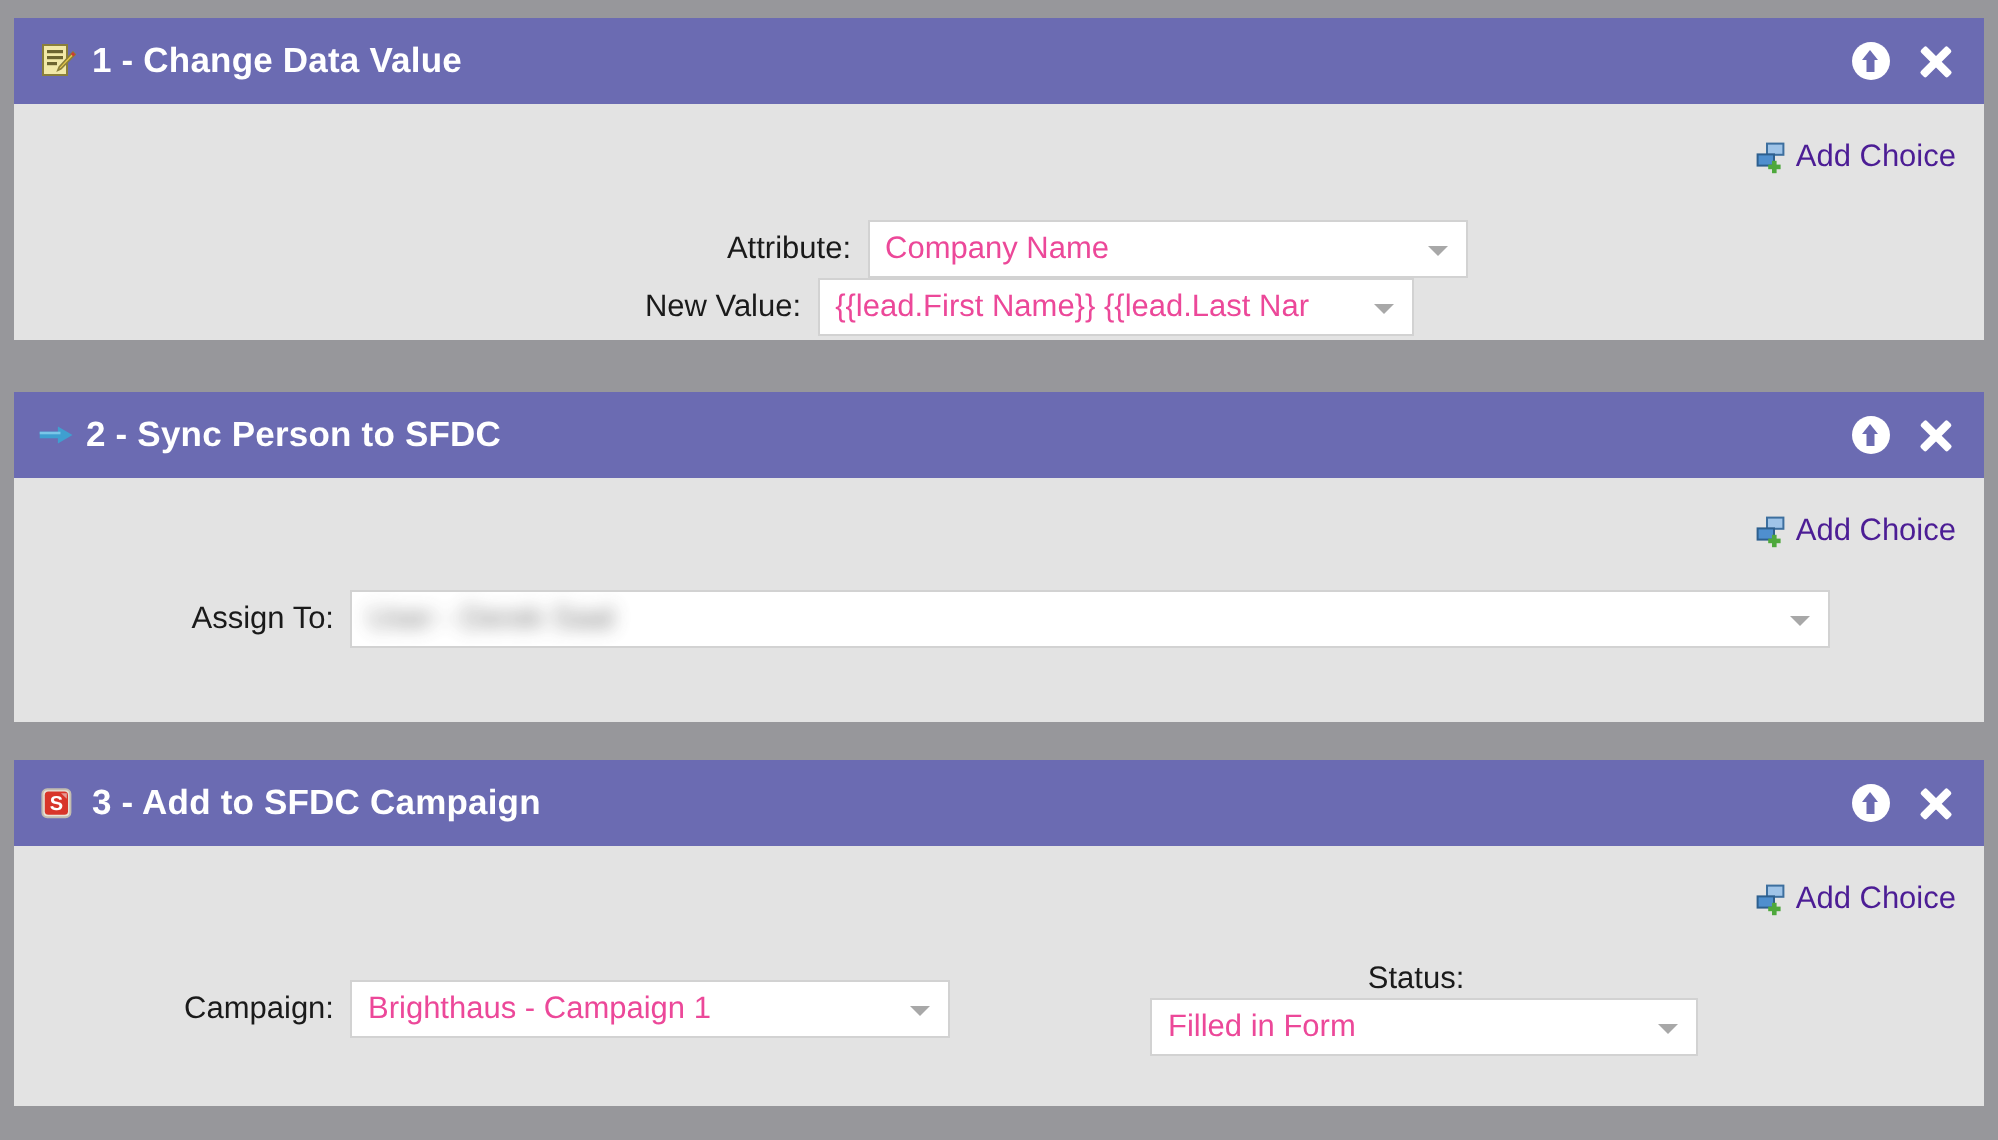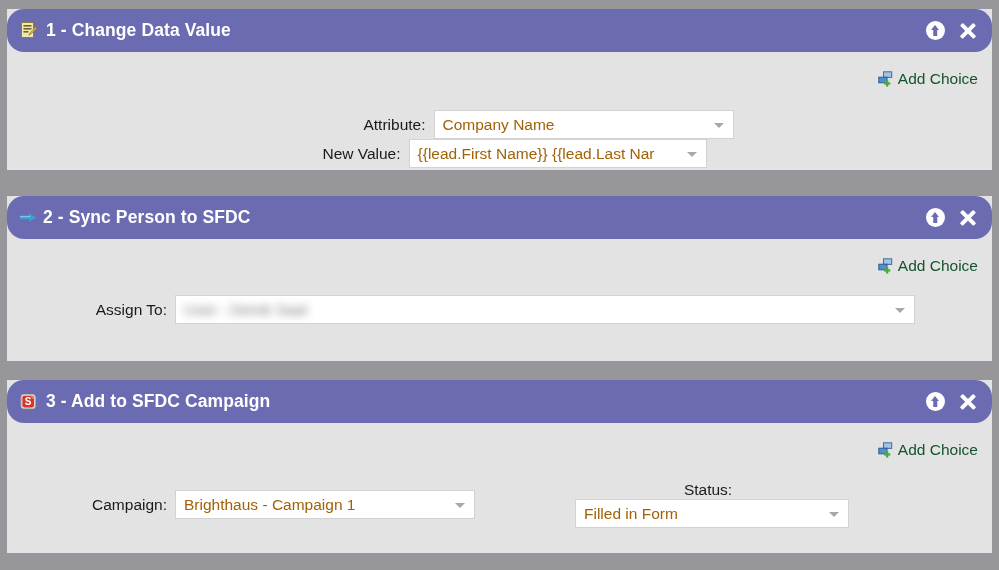--- a/index.html
+++ b/index.html
@@ -33,21 +33,20 @@
   }
 
   .panel-header {
     position: relative;
     height: 43px;
     background: #6b6bb2;
     display: flex;
     align-items: center;
     padding-left: 12px;
     box-sizing: border-box;
-    border-radius: 17px;
   }
 
   .panel-title {
     color: #ffffff;
     font-size: 17.5px;
     font-weight: 600;
     letter-spacing: 0.1px;
     white-space: nowrap;
     margin-left: 8px;
   }
@@ -130,21 +129,21 @@
   .add-choice {
     position: absolute;
     right: 14px;
     display: flex;
     align-items: center;
     gap: 3px;
     cursor: pointer;
   }
   .add-choice-label {
     font-size: 15.5px;
-    color: #14532d;
+    color: #4c1d95;
     white-space: nowrap;
   }
 
   .field-row {
     position: absolute;
     left: 0;
     width: 100%;
     display: flex;
     align-items: center;
     box-sizing: border-box;
@@ -169,21 +168,21 @@
     background: #ffffff;
     border: 1px solid #d2d2d2;
     box-sizing: border-box;
     display: flex;
     align-items: center;
     cursor: pointer;
     overflow: hidden;
   }
   .select-value {
     font-size: 15.5px;
-    color: #a16207;
+    color: #ec4899;
     white-space: nowrap;
     padding-left: 8px;
     padding-right: 26px;
     overflow: hidden;
     text-overflow: clip;
   }
   .select-arrow {
     position: absolute;
     right: 9px;
     top: 50%;

